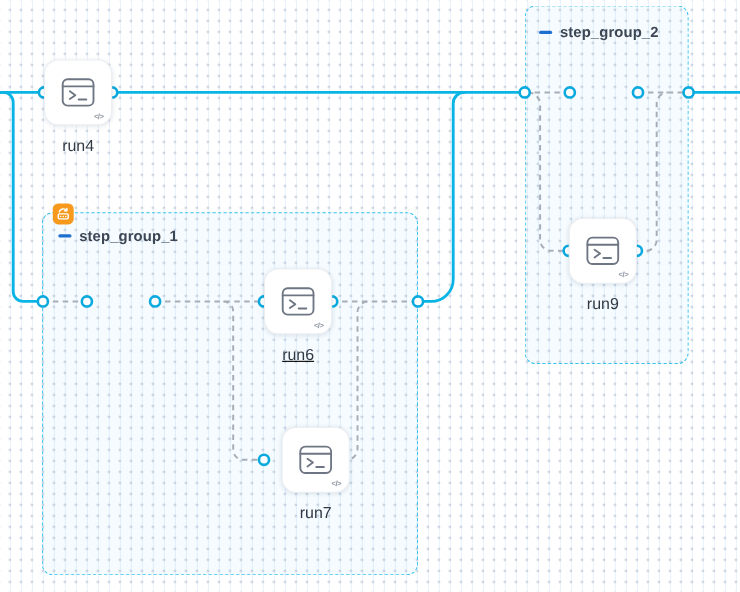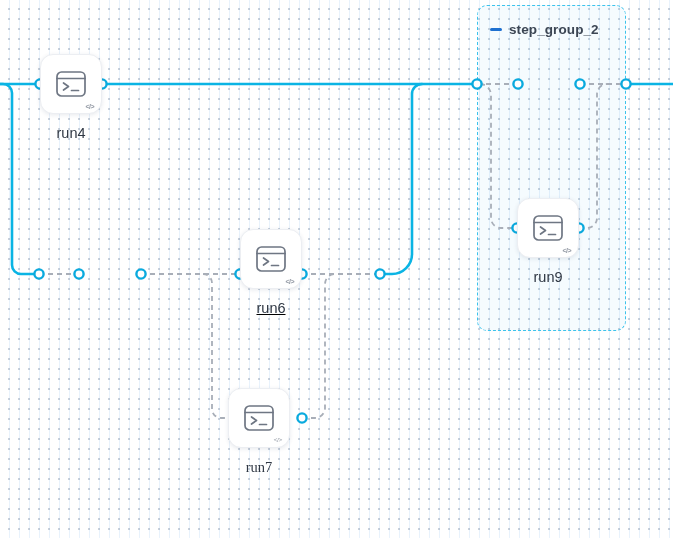--- a/index.html
+++ b/index.html
@@ -55,20 +55,36 @@
   .node-label{
     margin-top:11px;font-size:14.5px;font-weight:500;color:var(--node-label);
     text-align:center;white-space:nowrap;
   }
 </style>
 </head>
 <body>
 
 <div id="canvas">
 
+  <div class="group" style="left:38px;top:193px;width:342px;height:330px;">
+    <div class="orange-badge" style="left:9px;top:-9px;">
+      <svg width="13" height="13" viewBox="0 0 13 13" fill="none" stroke="#ffffff" stroke-width="1.3" stroke-linecap="round" stroke-linejoin="round">
+        <path d="M3 4.6 A 3.6 3.2 0 0 1 9.6 3.4"></path>
+        <path d="M9.8 1.4 L9.8 3.6 L7.6 3.6" fill="none"></path>
+        <rect x="2" y="6.4" width="9" height="4.6" rx="1"></rect>
+        <line x1="4.2" y1="8.7" x2="4.2" y2="8.8"></line>
+        <line x1="6.5" y1="8.7" x2="6.5" y2="8.8"></line>
+        <line x1="8.8" y1="8.7" x2="8.8" y2="8.8"></line>
+      </svg>
+    </div>
+    <div class="group-title" style="left:14px;top:13px;">
+      <button class="collapse-btn"></button>
+      <span>step_group_1</span>
+    </div>
+  </div>
 
   <div class="group" style="left:477px;top:5px;width:149px;height:326px;">
     <div class="group-title" style="left:12px;top:16px;">
       <button class="collapse-btn"></button>
       <span>step_group_2</span>
     </div>
   </div>
 
   <svg class="overlay" width="673" height="538" viewBox="0 0 673 538">
 
@@ -113,34 +129,34 @@
         <line x1="2" y1="8.5" x2="30" y2="8.5"></line>
         <path d="M8.5 13 L13.5 16.5 L8.5 20"></path>
         <line x1="16.5" y1="20.5" x2="23.5" y2="20.5"></line>
       </svg>
       <span class="code-badge">&lt;/&gt;</span>
     </div>
     <div class="node-label">run4</div>
   </div>
 
 
-  <div class="node" style="left:240px;top:229px;text-decoration:underline;">
+  <div class="node" style="left:240px;top:244px;text-decoration:underline;">
     <div class="card">
       <svg width="32" height="28" viewBox="0 0 32 28" fill="none" stroke="#6e7683" stroke-width="1.7" stroke-linecap="round" stroke-linejoin="round">
         <rect x="2" y="2" width="28" height="24" rx="4.5"></rect>
         <line x1="2" y1="8.5" x2="30" y2="8.5"></line>
         <path d="M8.5 13 L13.5 16.5 L8.5 20"></path>
         <line x1="16.5" y1="20.5" x2="23.5" y2="20.5"></line>
       </svg>
       <span class="code-badge">&lt;/&gt;</span>
     </div>
     <div class="node-label">run6</div>
   </div>
 
-  <div class="node" style="left:228px;top:388px;font-family:Liberation Serif, serif;">
+  <div class="node" style="left:256px;top:388px;">
     <div class="card">
       <svg width="32" height="28" viewBox="0 0 32 28" fill="none" stroke="#6e7683" stroke-width="1.7" stroke-linecap="round" stroke-linejoin="round">
         <rect x="2" y="2" width="28" height="24" rx="4.5"></rect>
         <line x1="2" y1="8.5" x2="30" y2="8.5"></line>
         <path d="M8.5 13 L13.5 16.5 L8.5 20"></path>
         <line x1="16.5" y1="20.5" x2="23.5" y2="20.5"></line>
       </svg>
       <span class="code-badge">&lt;/&gt;</span>
     </div>
     <div class="node-label">run7</div>

